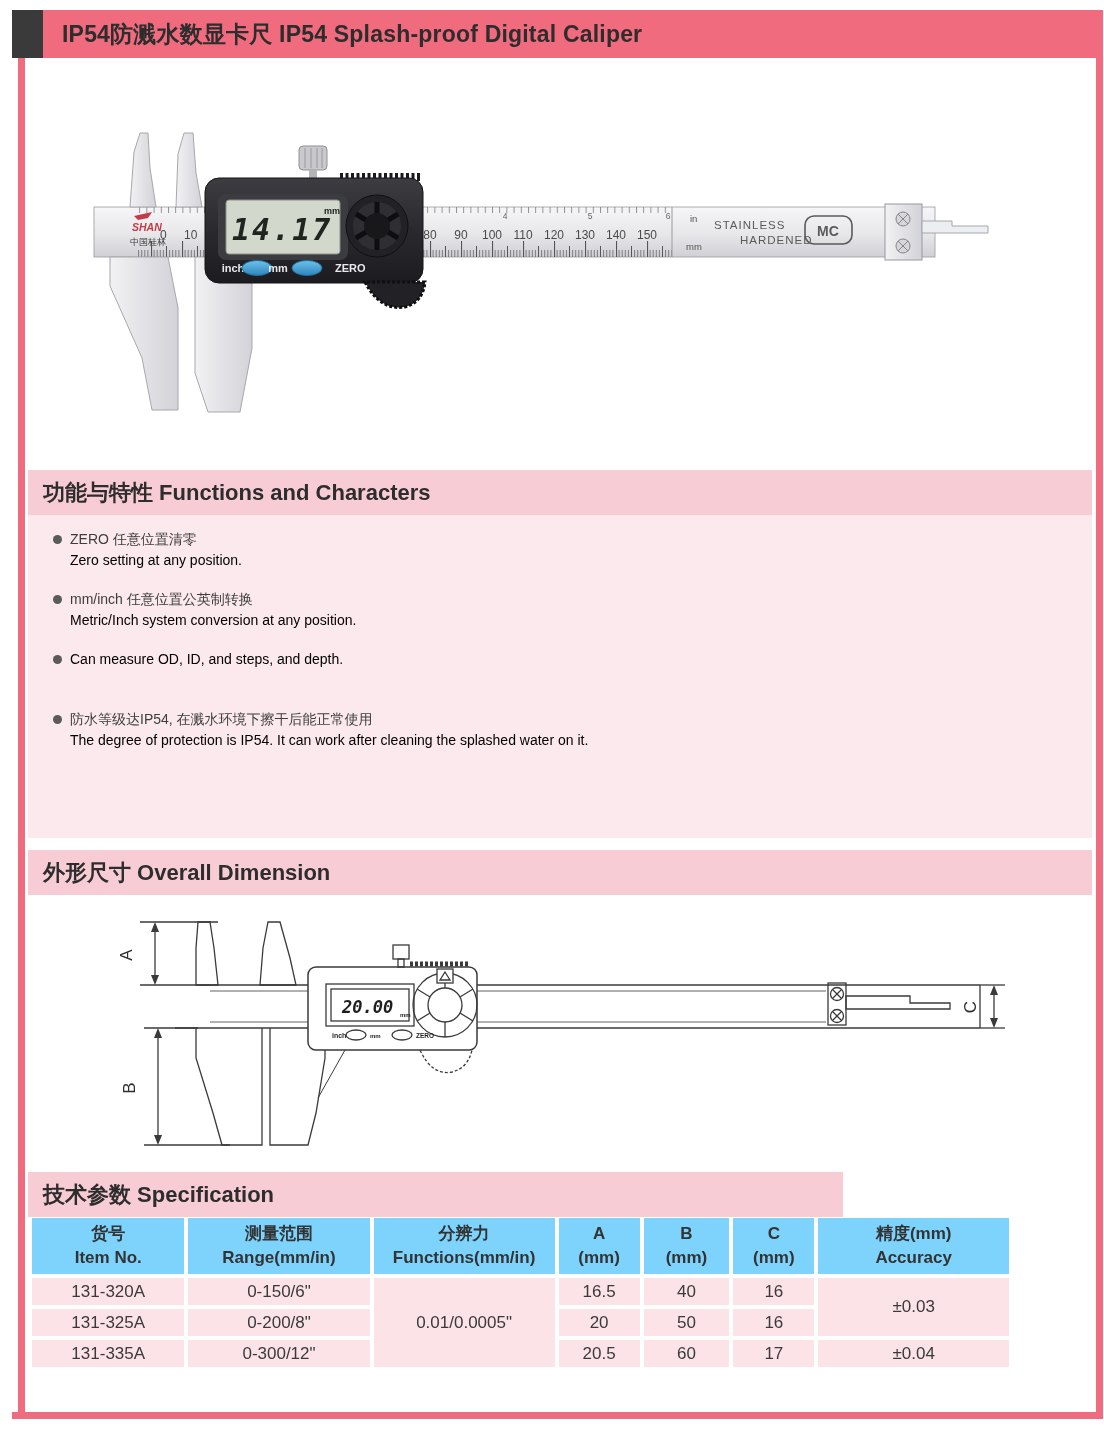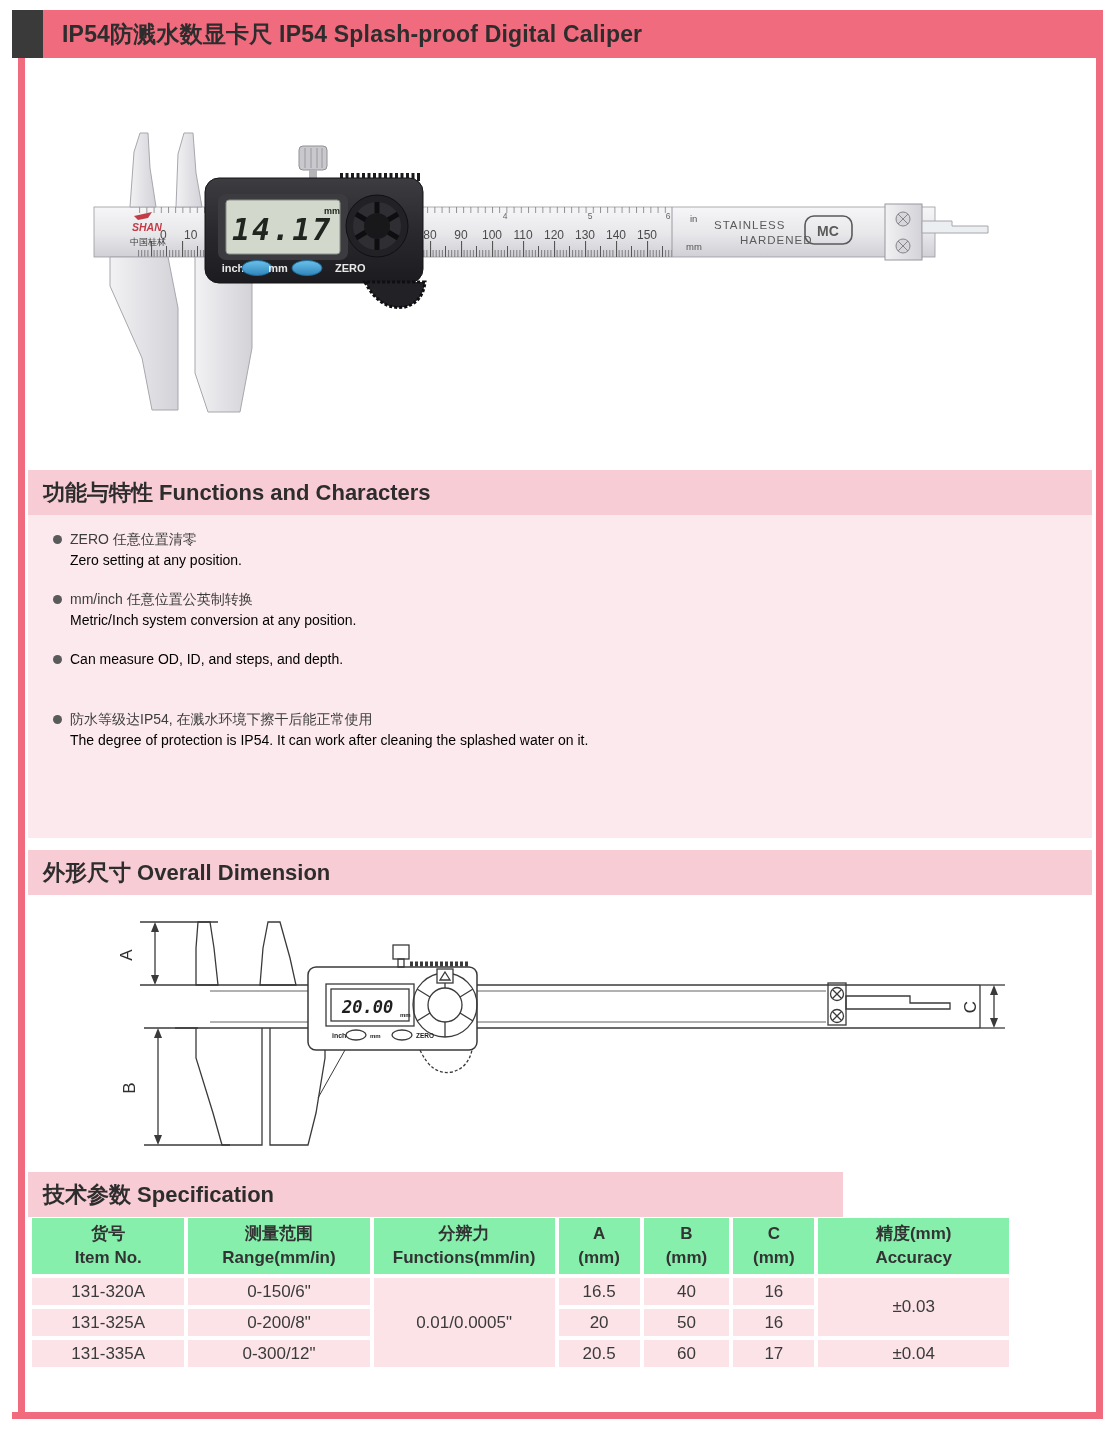--- a/index.html
+++ b/index.html
@@ -23,21 +23,21 @@
   .fn-zh{color:#3d3d3d;}
   .fn-en{color:#000000;}
   #dimension-band{top:850px;}
   #spec-band{top:1172px;width:815px;}
   
   #photo-holder{position:absolute;left:90px;top:118px;width:910px;height:330px;}
   #drawing-holder{position:absolute;left:110px;top:908px;width:960px;height:255px;}
   
   #spec-table-wrap{position:absolute;left:28px;top:1214px;width:985px;}
   table.spec{width:100%;border-collapse:separate;border-spacing:4px 4px;}
-  table.spec th{background:#86efac;font-size:17px;font-weight:bold;color:#333333;
+  table.spec th{background:#7dd3fc;font-size:17px;font-weight:bold;color:#333333;
                 padding:4px 2px;line-height:24px;}
   table.spec td{background:#fbe3e8;font-size:17px;color:#3a3a3a;text-align:center;
                 height:27px;padding:0 2px;}
   table.spec td.merged{vertical-align:middle;}
   .acc{font-size:18px;}
   text{font-family:"Liberation Sans", sans-serif;}
   .lcd-digits{font-family:"DejaVu Sans Mono", monospace;font-style:italic;font-weight:bold;}
 </style>
 </head>
 <body>

